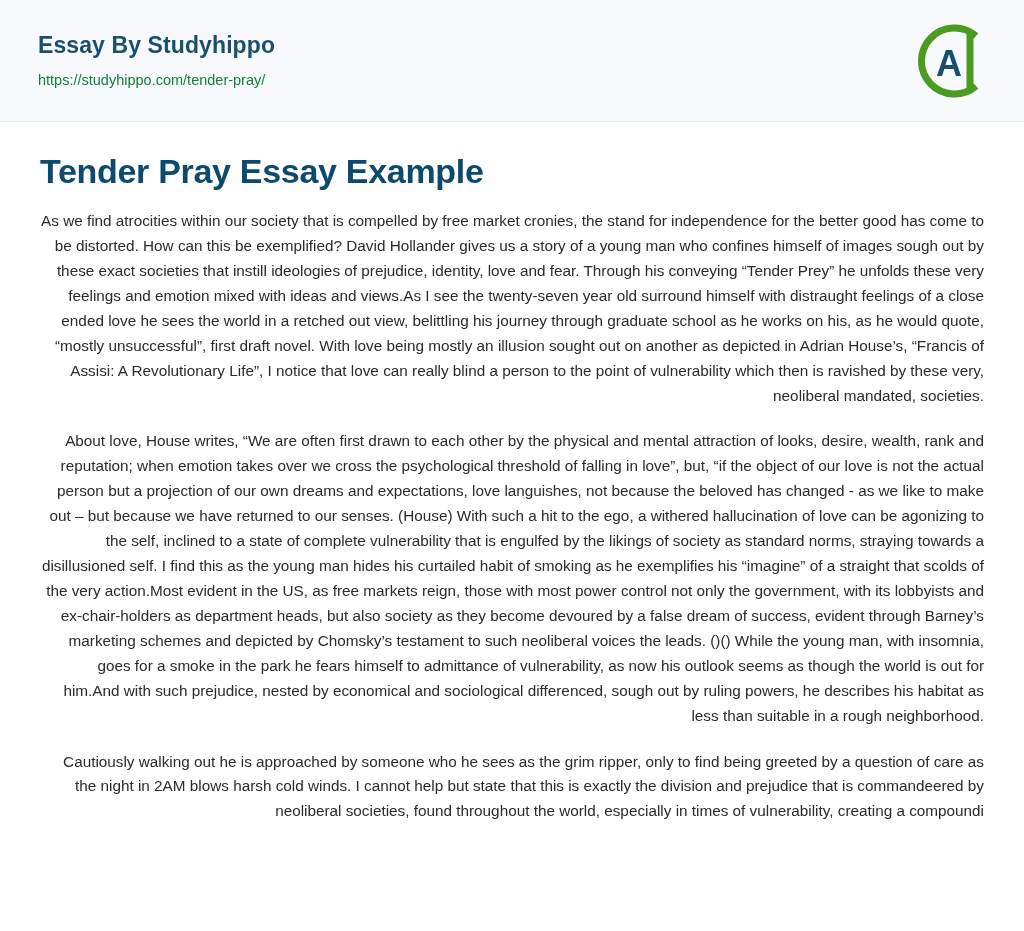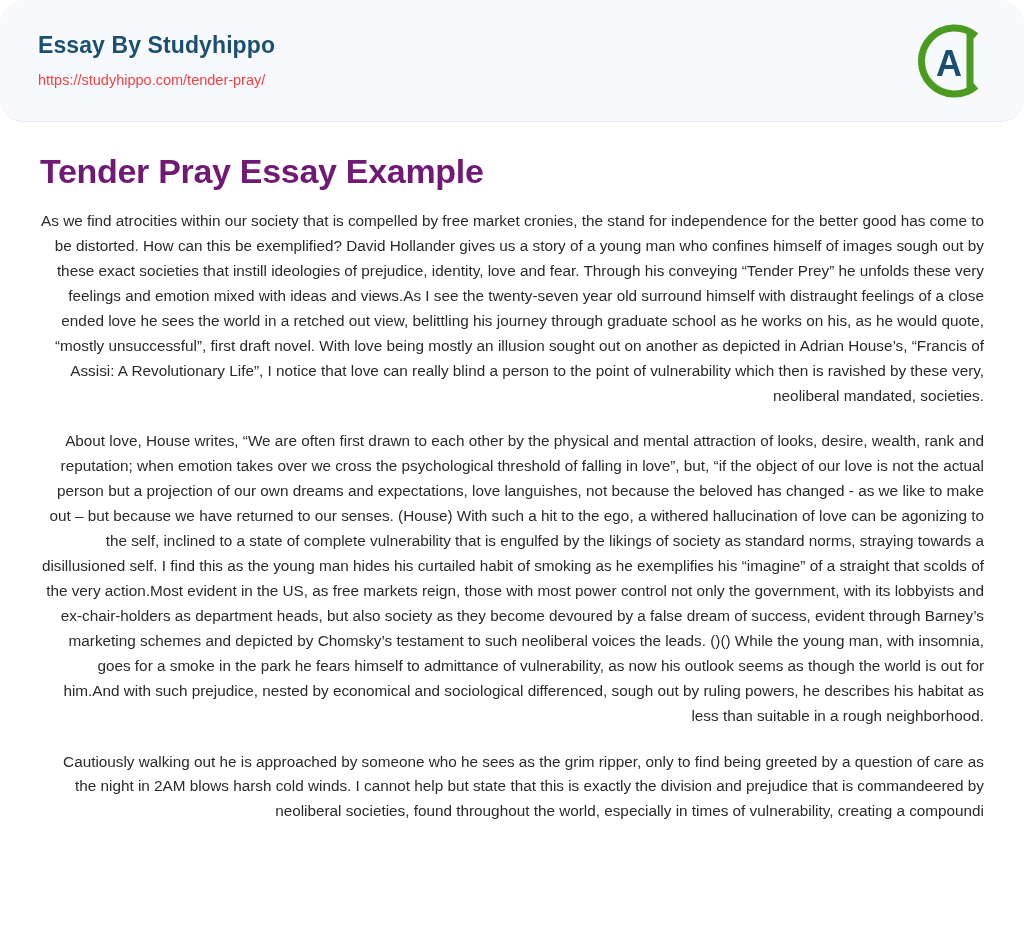--- a/index.html
+++ b/index.html
@@ -19,55 +19,54 @@
     overflow: hidden;
   }
   .header {
     height: 122px;
     background: #f7f9fc;
     border-bottom: 1px solid #e6ebf2;
     position: relative;
     display: flex;
     align-items: center;
     padding: 0 38px;
-    border-radius: 23px;
   }
   .header-left {
     display: flex;
     flex-direction: column;
     justify-content: center;
   }
   .brand {
     font-size: 23px;
     font-weight: bold;
     color: #1b4f72;
     letter-spacing: 0.1px;
     line-height: 1.2;
     margin-bottom: 13px;
   }
   .site-url {
     font-size: 14.5px;
-    color: #ef4444;
+    color: #15803d;
     text-decoration: none;
     line-height: 1.2;
   }
   .logo {
     position: absolute;
     right: 34px;
     top: 20px;
     width: 82px;
     height: 82px;
   }
   .content {
     padding: 30px 40px 0 40px;
   }
   h1.title {
     font-size: 34px;
     font-weight: bold;
-    color: #701a75;
+    color: #0c4a6e;
     margin: 0 0 18px 0;
     letter-spacing: -0.3px;
     line-height: 1.15;
   }
   p.para {
     font-size: 15.3px;
     line-height: 1.63;
     color: #2b2b2b;
     margin: 0 0 21px 0;
     text-align: right;

